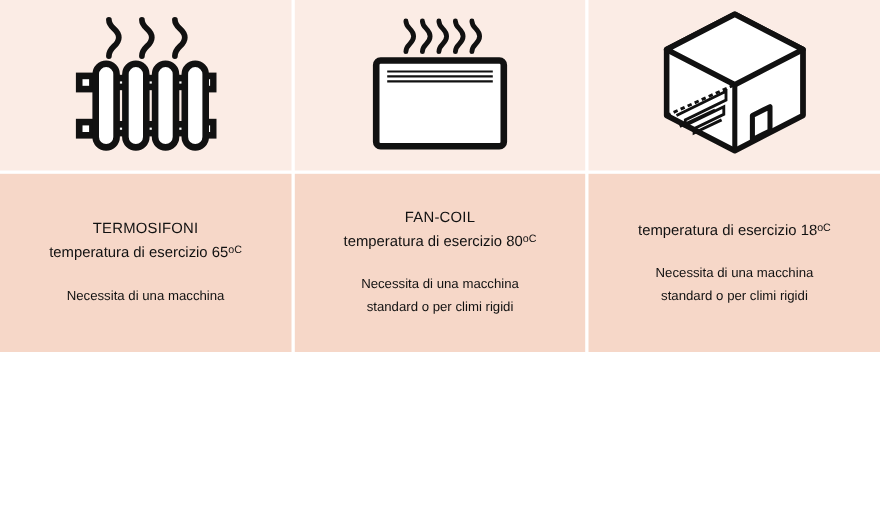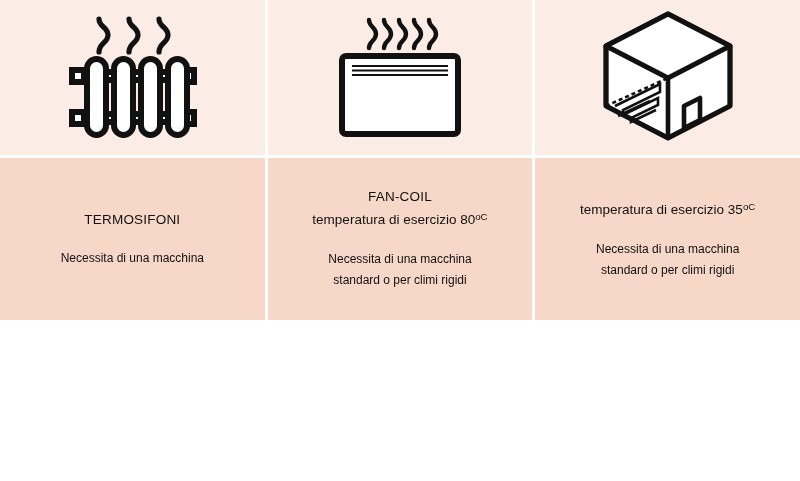--- a/index.html
+++ b/index.html
@@ -170,34 +170,35 @@
         </svg>
       </span>
     </div>
 
   </div>
 
   <div class="text-row">
 
     <div class="text-cell">
       <div class="tc-title">TERMOSIFONI</div>
+      <div class="tc-sub"><span>temperatura di esercizio 65</span><span class="sup">oC</span></div>
       <div class="tc-gap"></div>
       <div class="tc-note">Necessita di una macchina</div>
     </div>
 
     <div class="text-cell">
       <div class="tc-title">FAN-COIL</div>
       <div class="tc-sub"><span>temperatura di esercizio 80</span><span class="sup">oC</span></div>
       <div class="tc-gap"></div>
       <div class="tc-note">Necessita di una macchina</div>
       <div class="tc-note">standard o per climi rigidi</div>
     </div>
 
     <div class="text-cell">
-      <div class="tc-sub"><span>temperatura di esercizio 35</span><span class="sup">oC</span></div>
+      <div class="tc-sub"><span>temperatura di esercizio 18</span><span class="sup">oC</span></div>
       <div class="tc-gap"></div>
       <div class="tc-note">Necessita di una macchina</div>
       <div class="tc-note">standard o per climi rigidi</div>
     </div>
 
   </div>
 
   <div class="bottom-row">
 
     

